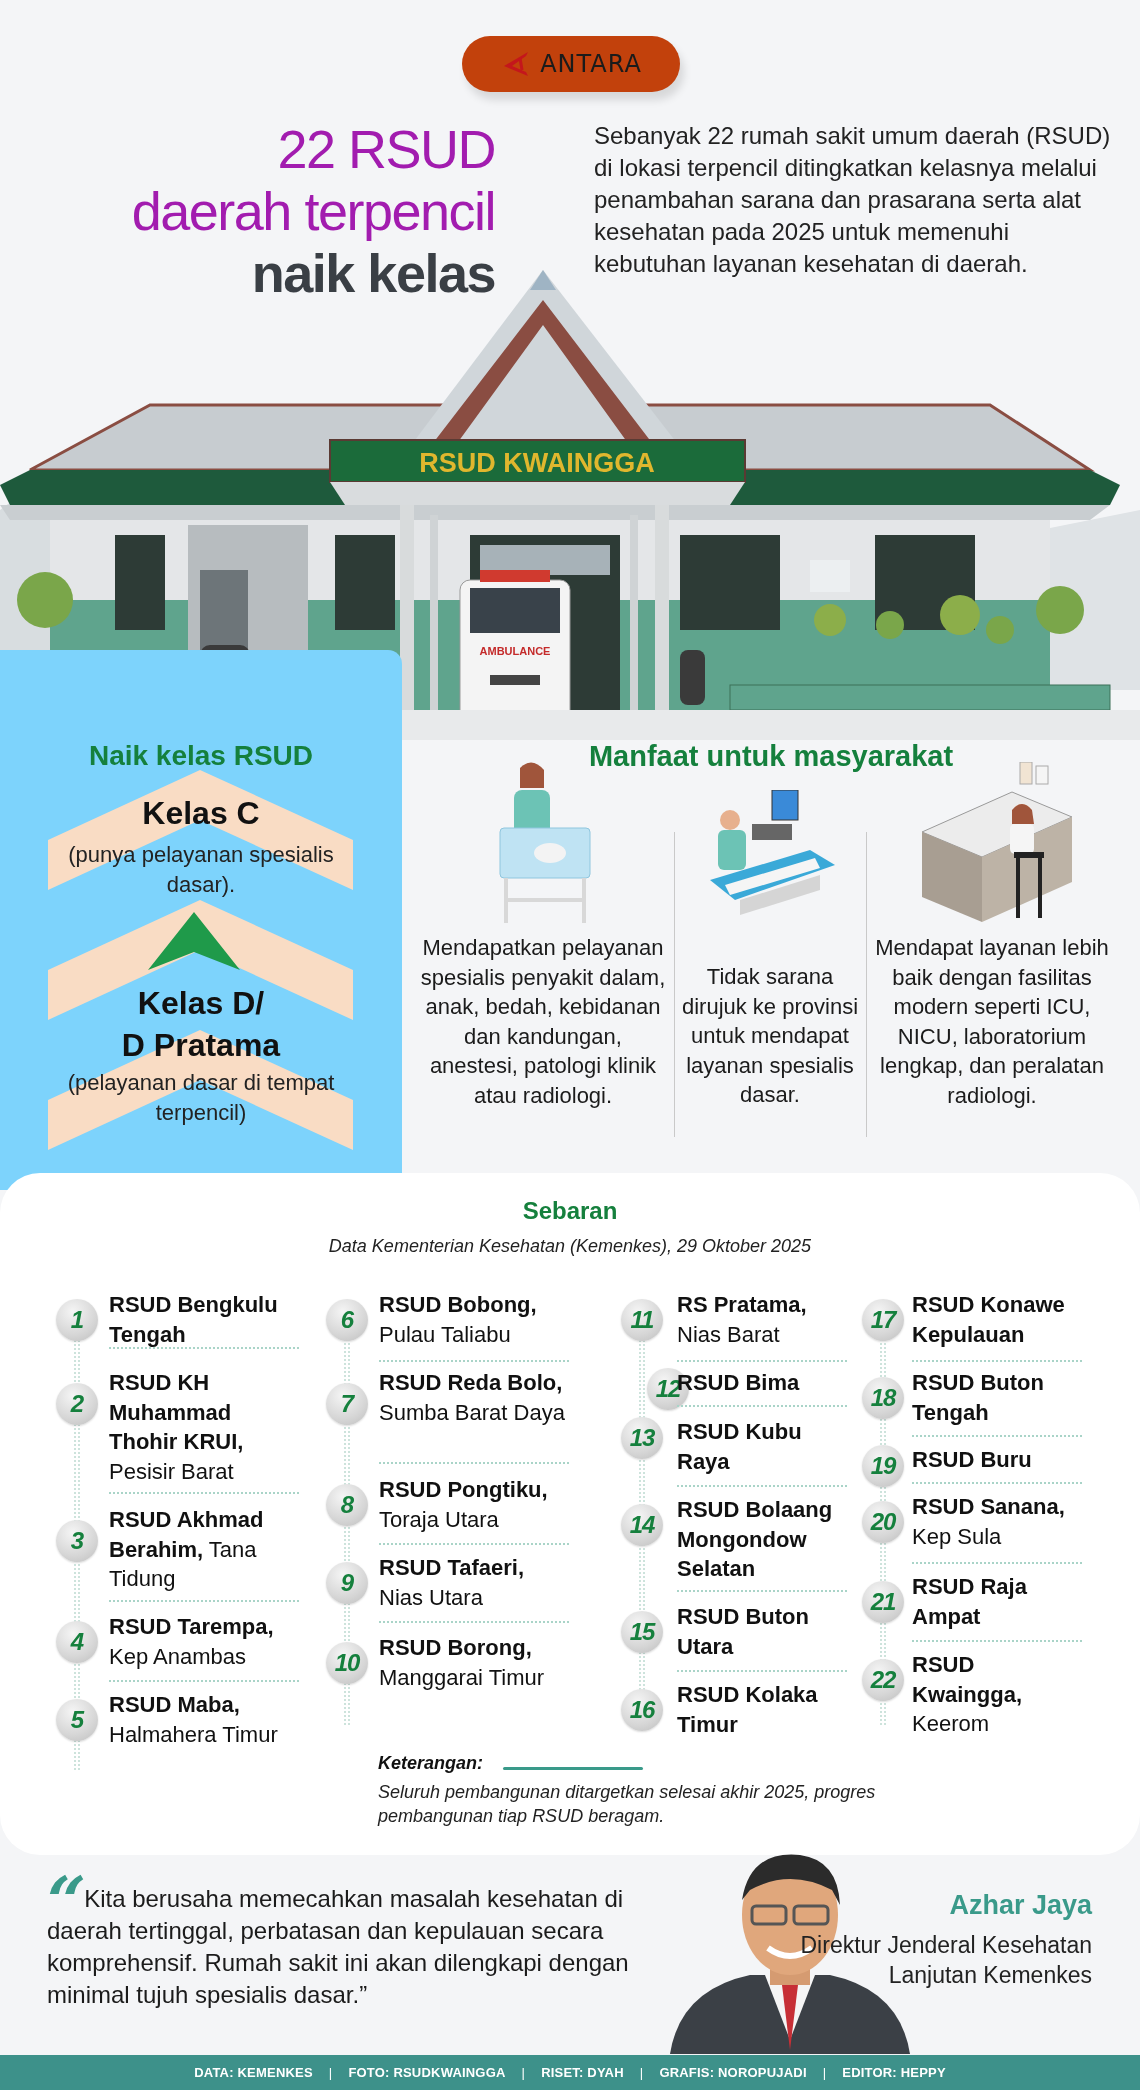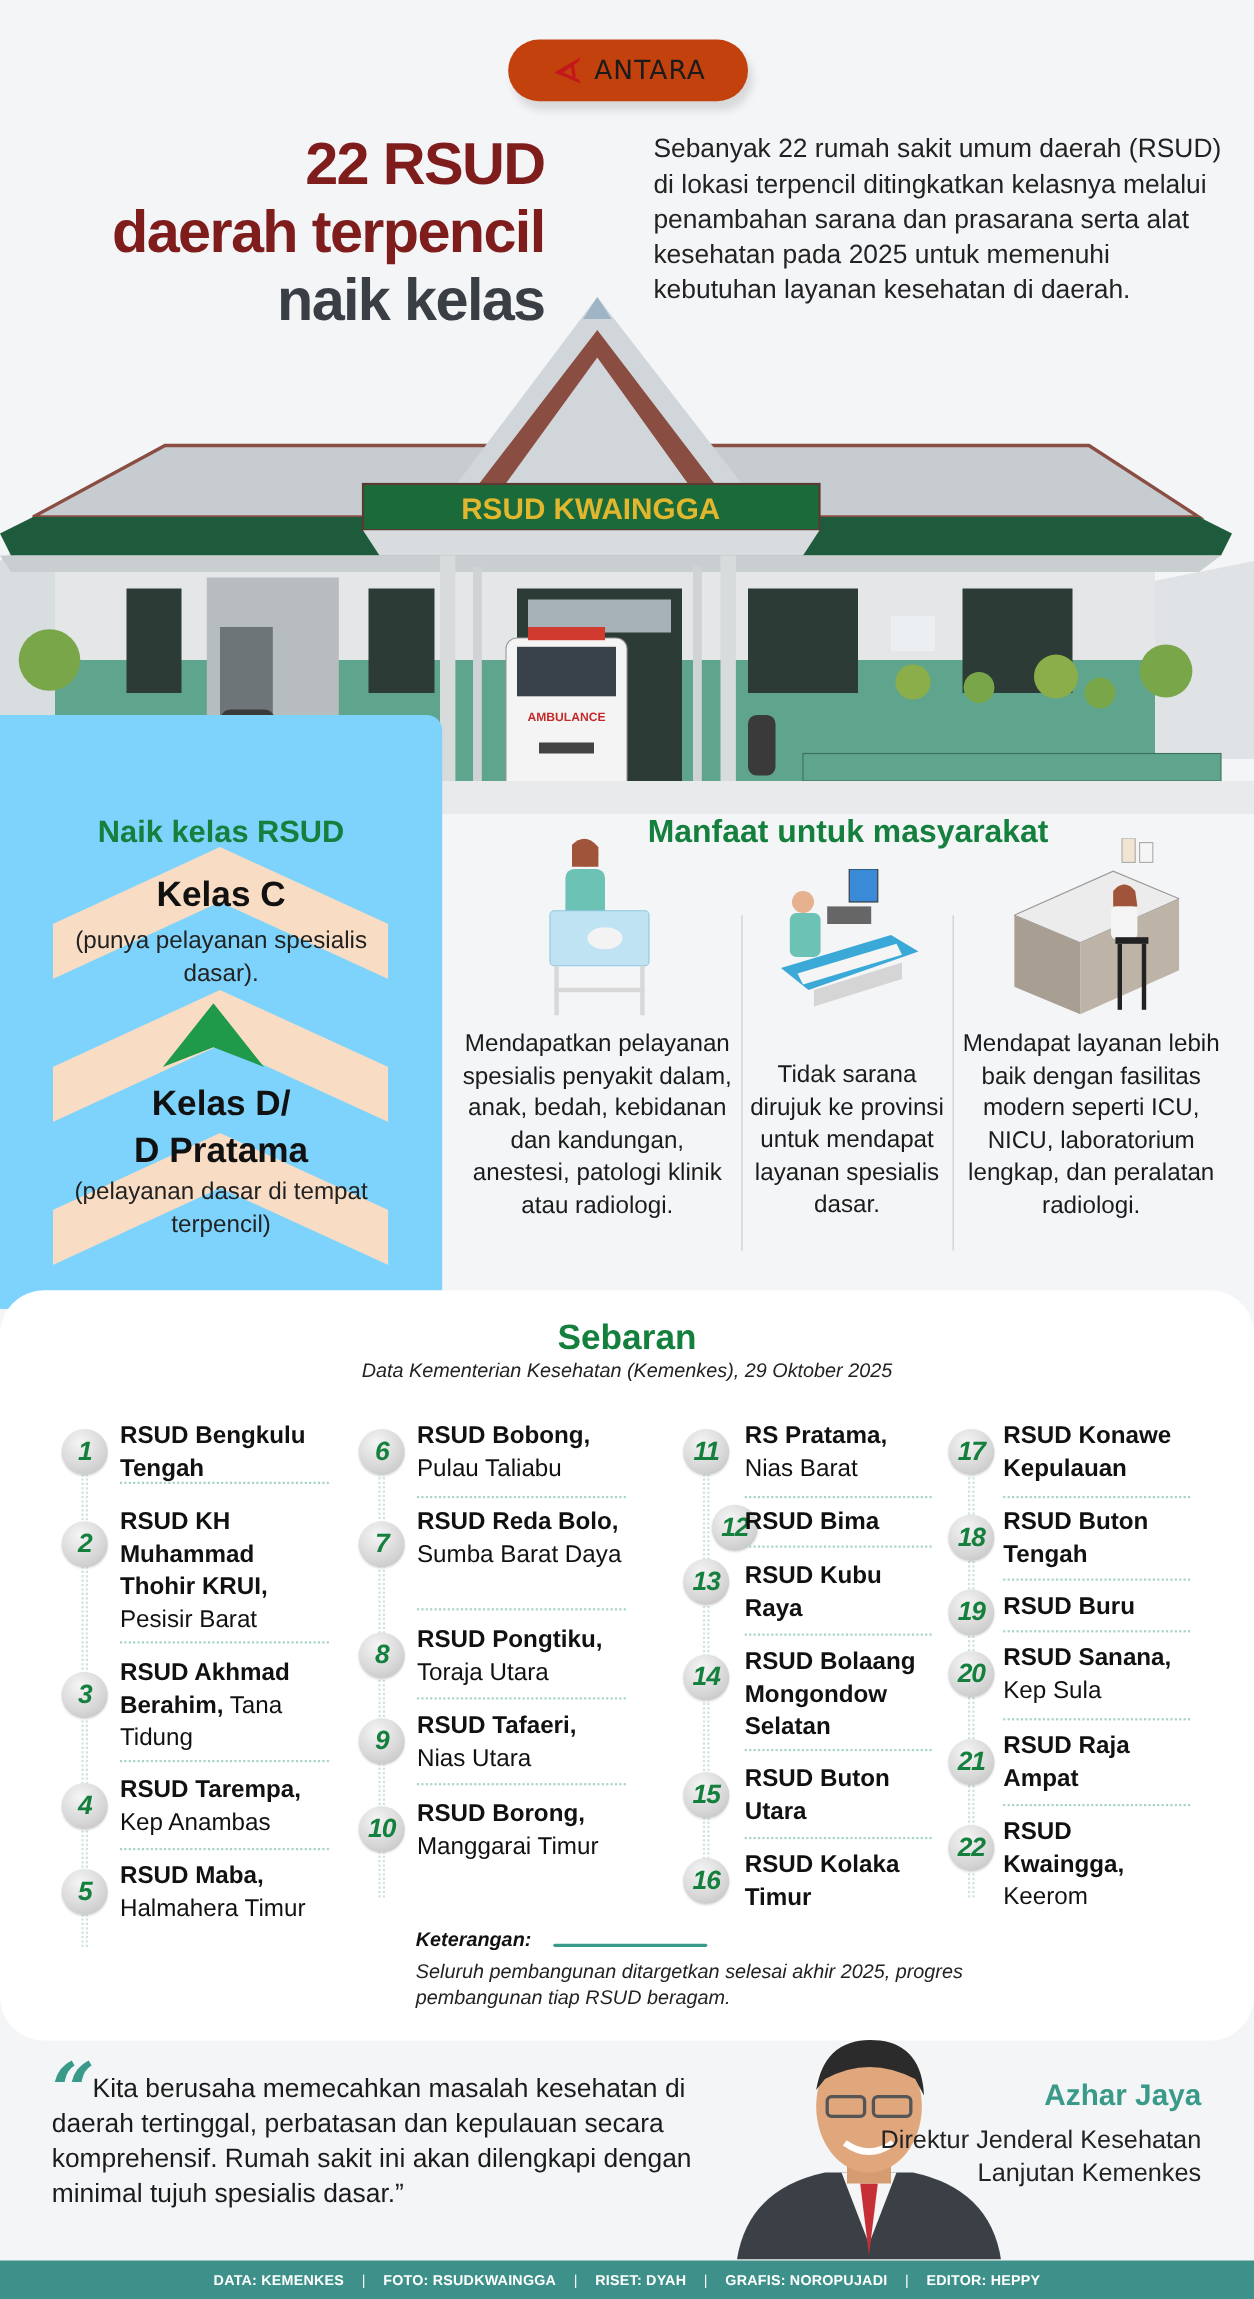--- a/index.html
+++ b/index.html
@@ -7,21 +7,21 @@
   body { background: #f4f5f7; font-family: "Liberation Sans", sans-serif; color: #1b1b1b; position: relative; }
 
   
   .logo-pill { position: absolute; left: 462px; top: 36px; width: 218px; height: 56px; background: #c2410c; border-radius: 28px;
     box-shadow: 4px 8px 8px rgba(0,0,0,0.12); display: flex; align-items: center; justify-content: center; gap: 8px; }
   .logo-mark { width: 32px; height: 28px; }
   .logo-text { font-family: "DejaVu Sans", sans-serif; font-size: 24px; letter-spacing: 1px; color: #1b1b1b; font-weight: normal; }
 
   
   .title { position: absolute; right: 645px; top: 118px; text-align: right; font-weight: 800; line-height: 62px; font-size: 54px; letter-spacing: -1.5px; }
-  .title .t1, .title .t2 { color: #7f1d1d; display: block; font-weight: bold; }
+  .title .t1, .title .t2 { color: #a21caf; display: block; font-weight: normal; }
   .title .t3 { color: #3a3f45; display: block; font-weight: bold; }
 
   .intro { position: absolute; left: 594px; top: 120px; width: 520px; font-size: 24px; line-height: 32px; color: #222; }
 
   
   .building { position: absolute; left: 0; top: 270px; width: 1140px; height: 470px; }
 
   
   .peach { position: absolute; left: 0; top: 650px; width: 402px; height: 540px; background: #7dd3fc; border-top-right-radius: 14px; overflow: hidden; }
   .chev { position: absolute; left: 48px; width: 305px; height: 120px; }
@@ -36,21 +36,21 @@
   .benefits-title { position: absolute; left: 402px; width: 738px; top: 740px; text-align: center; font-size: 29px; font-weight: bold; color: #15803d; }
   .benefit { position: absolute; text-align: center; font-size: 22px; line-height: 29.5px; color: #1b1b1b; }
   .b1 { left: 418px; width: 250px; top: 933px; }
   .b2 { left: 676px; width: 188px; top: 962px; }
   .b3 { left: 872px; width: 240px; top: 933px; }
   .divider-v { position: absolute; width: 1px; background: #c9c9c9; top: 832px; height: 305px; }
   .illus { position: absolute; }
 
   
   .card { position: absolute; left: 0; top: 1173px; width: 1140px; height: 682px; background: #fff; border-radius: 40px; }
-  .card h2 { position: absolute; left: 0; width: 1140px; top: 24px; text-align: center; font-size: 32px; color: #15803d; font-weight: bold; }
+  .card h2 { position: absolute; left: 0; width: 1140px; top: 24px; text-align: center; font-size: 24px; color: #15803d; font-weight: bold; }
   .card .src { position: absolute; left: 0; width: 1140px; top: 63px; text-align: center; font-size: 18px; font-style: italic; color: #222; }
   .num { position: absolute; width: 42px; height: 42px; border-radius: 50%;
     background: radial-gradient(circle at 40% 30%, #f5f5f5 0%, #d6d6d6 60%, #bdbdbd 100%);
     box-shadow: 0 1px 2px rgba(0,0,0,0.15);
     color: #15803d; font-weight: bold; font-style: italic; font-size: 24px; display: flex; align-items: center; justify-content: center; letter-spacing: -1px; }
   .txt { position: absolute; font-size: 22px; line-height: 29.5px; color: #111; }
   .txt b { font-weight: bold; }
   .sep { position: absolute; height: 0; border-top: 2px dotted #a9d4c8; }
 
   .ket-label { position: absolute; left: 378px; top: 1753px; font-size: 18px; font-style: italic; font-weight: bold; color: #111; }

